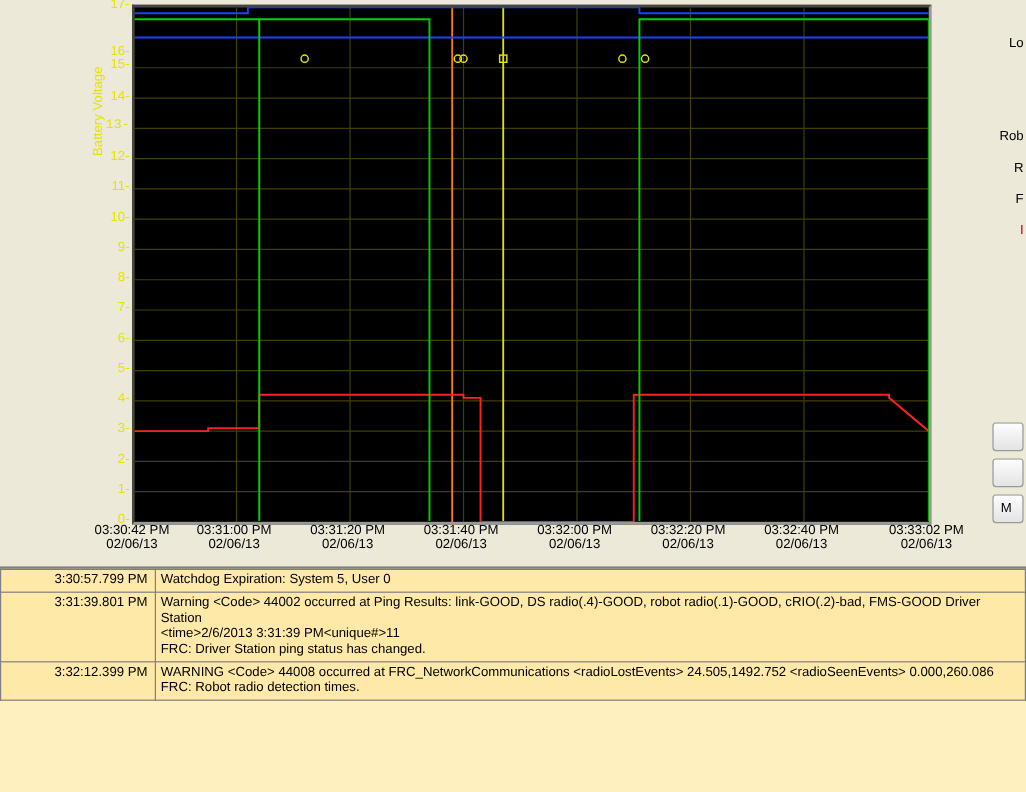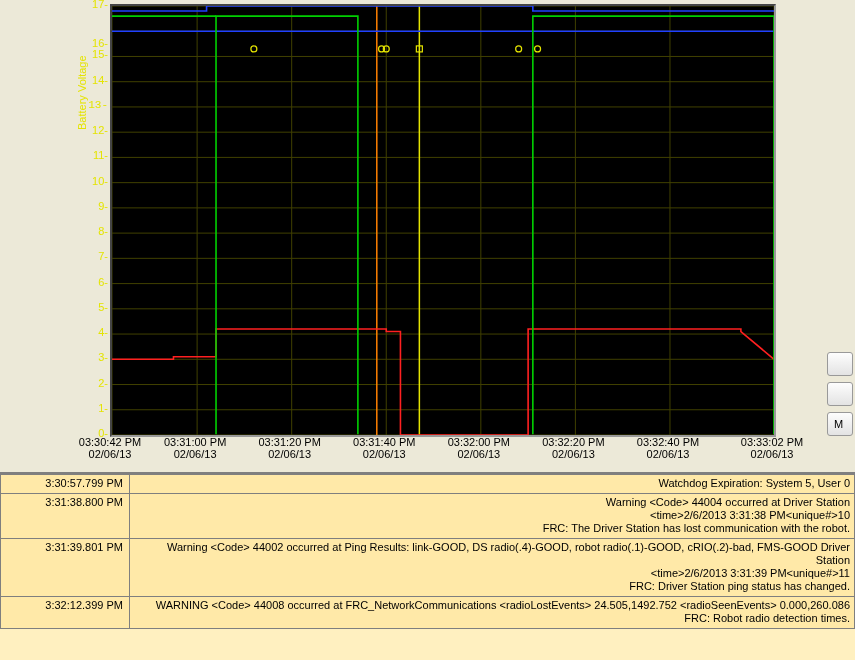--- a/index.html
+++ b/index.html
@@ -20,21 +20,21 @@
   .side-labels { position:absolute; right:0; top:30px; width:30px; font-size:11px; color:#000; }
   .side-labels div { text-align:right; padding-right:2px; margin-bottom:14px; }
   .side-red { color:#c00000; }
 
   .side-buttons { position:absolute; right:0; top:352px; width:28px; }
   .sbtn { display:block; width:26px; height:24px; background:linear-gradient(#fdfdfd,#e3e3e3); border:1px solid #999; border-radius:3px; margin-bottom:6px; font-size:11px; text-align:left; padding-left:6px; line-height:22px; box-sizing:border-box; cursor:pointer; }
 
   
   .log { position:absolute; left:0; top:472px; width:855px; height:188px; border-top:2px solid #7f7f7f; background:#fff0c0; overflow:hidden; }
   .log table { border-collapse:collapse; width:100%; table-layout:fixed; }
-  .log td { border:1px solid #7f7f7f; padding:2px 4px 3px 4px; vertical-align:top; font-size:11px; background:#ffe9a8;text-align:right; }
+  .log td { border:1px solid #7f7f7f; padding:2px 4px 3px 4px; vertical-align:top; font-size:11px; background:#ffe9a8; }
   .log td.ts { width:118px; white-space:nowrap; text-align:right; padding-right:6px;}
   .log td.msg span { display:block; line-height:13px; }
 </style>
 </head>
 <body>
 <div class="app">
 
 <div class="chart-panel">
   <div class="ylabel">Battery Voltage</div>
   <div class="ytick-labels" id="yticks">
@@ -105,42 +105,42 @@
         <div class="xt" style="left: 0px;"><span>03:30:42 PM</span><span class="ln2">02/06/13</span></div>
         <div class="xt" style="left: 85.1143px;"><span>03:31:00 PM</span><span class="ln2">02/06/13</span></div>
         <div class="xt" style="left: 179.686px;"><span>03:31:20 PM</span><span class="ln2">02/06/13</span></div>
         <div class="xt" style="left: 274.257px;"><span>03:31:40 PM</span><span class="ln2">02/06/13</span></div>
         <div class="xt" style="left: 368.829px;"><span>03:32:00 PM</span><span class="ln2">02/06/13</span></div>
         <div class="xt" style="left: 463.4px;"><span>03:32:20 PM</span><span class="ln2">02/06/13</span></div>
         <div class="xt" style="left: 557.971px;"><span>03:32:40 PM</span><span class="ln2">02/06/13</span></div>
         <div class="xt" style="left: 662px;"><span>03:33:02 PM</span><span class="ln2">02/06/13</span></div>
       </div>
 
+  <div class="side-labels">
+    <div>Lo</div>
+    <div style="height:38px"></div>
+    <div>Rob</div>
+    <div>R</div>
+    <div>F</div>
+    <div class="side-red">I</div>
+  </div>
   <div class="side-buttons">
     <div class="sbtn"></div>
     <div class="sbtn"></div>
     <div class="sbtn">M</div>
   </div>
 </div>
 
 <div class="log">
   <table>
     <tbody id="logbody">
           <tr>
             <td class="ts">3:30:57.799 PM</td>
             <td class="msg">
               <span>Watchdog Expiration: System 5, User 0</span>
-            </td>
-          </tr>
-          <tr>
-            <td class="ts">3:31:38.800 PM</td>
-            <td class="msg">
-              <span>Warning &lt;Code&gt; 44004 occurred at Driver Station</span>
-              <span>&lt;time&gt;2/6/2013 3:31:38 PM&lt;unique#&gt;10</span>
-              <span>FRC:  The Driver Station has lost communication with the robot.</span>
             </td>
           </tr>
           <tr>
             <td class="ts">3:31:39.801 PM</td>
             <td class="msg">
               <span>Warning &lt;Code&gt; 44002 occurred at Ping Results:  link-GOOD,  DS radio(.4)-GOOD,  robot radio(.1)-GOOD,  cRIO(.2)-bad,  FMS-GOOD Driver Station</span>
               <span>&lt;time&gt;2/6/2013 3:31:39 PM&lt;unique#&gt;11</span>
               <span>FRC:  Driver Station ping status has changed.</span>
             </td>
           </tr>

